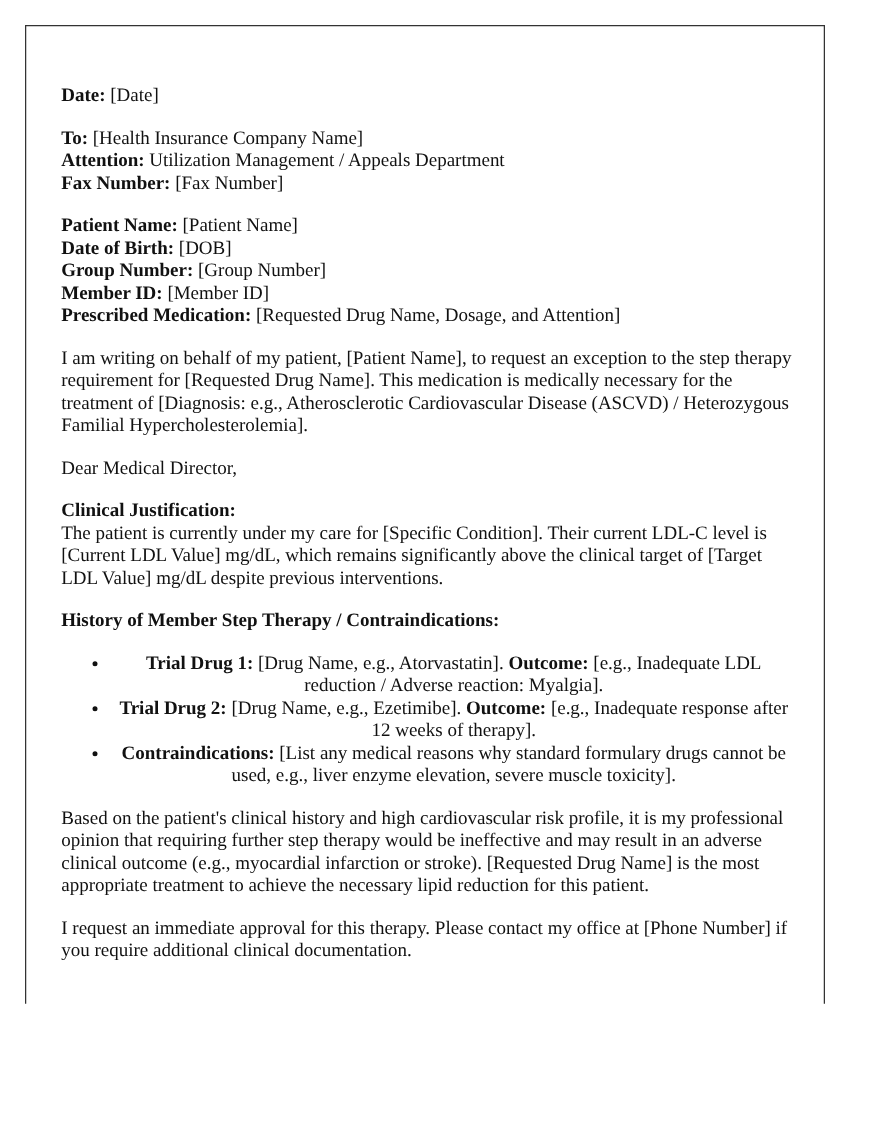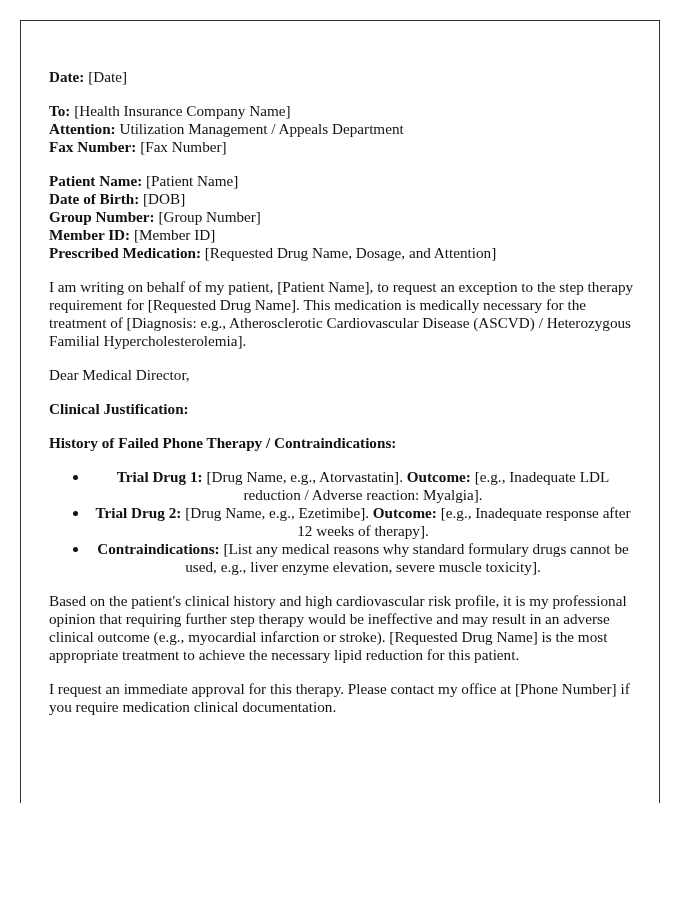--- a/index.html
+++ b/index.html
@@ -105,24 +105,25 @@
         <span>[Requested Drug Name, Dosage, and Attention]</span>
       </span>
     </p>
 
     <p>I am writing on behalf of my patient, [Patient Name], to request an exception to the step therapy requirement for [Requested Drug Name]. This medication is medically necessary for the treatment of [Diagnosis: e.g., Atherosclerotic Cardiovascular Disease (ASCVD) / Heterozygous Familial Hypercholesterolemia].</p>
 
     <p>Dear Medical Director,</p>
 
     <p>
       <b class="section-heading">Clinical Justification:</b>
+      <span>The patient is currently under my care for [Specific Condition]. Their current LDL-C level is [Current LDL Value] mg/dL, which remains significantly above the clinical target of [Target LDL Value] mg/dL despite previous interventions.</span>
     </p>
 
     <p>
-      <b class="section-heading">History of Failed Phone Therapy / Contraindications:</b>
+      <b class="section-heading">History of Member Step Therapy / Contraindications:</b>
     </p>
 
     <ul class="history-list">
       <li>
         <b>Trial Drug 1:</b>
         <span>[Drug Name, e.g., Atorvastatin].</span>
         <b>Outcome:</b>
         <span>[e.g., Inadequate LDL reduction / Adverse reaction: Myalgia].</span>
       </li>
       <li>
@@ -134,16 +135,16 @@
       <li>
         <b>Contraindications:</b>
         <span>[List any medical reasons why standard formulary drugs cannot be used, e.g., liver enzyme elevation, severe muscle toxicity].</span>
       </li>
     </ul>
 
     <p>
       <span>Based on the patient's clinical history and high cardiovascular risk profile, it is my professional opinion that requiring further step therapy would be ineffective and may result in an adverse clinical outcome (e.g., myocardial infarction or stroke). [Requested Drug Name] is the most appropriate treatment to achieve the necessary lipid reduction for this patient.</span>
     </p>
 
-    <p>I request an immediate approval for this therapy. Please contact my office at [Phone Number] if you require medication clinical documentation.</p>
+    <p>I request an immediate approval for this therapy. Please contact my office at [Phone Number] if you require additional clinical documentation.</p>
 
   </div>
 </div>
 
 </body></html>

